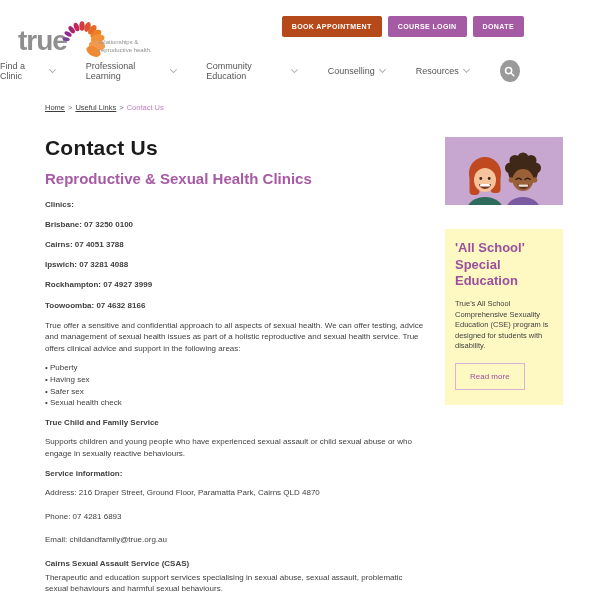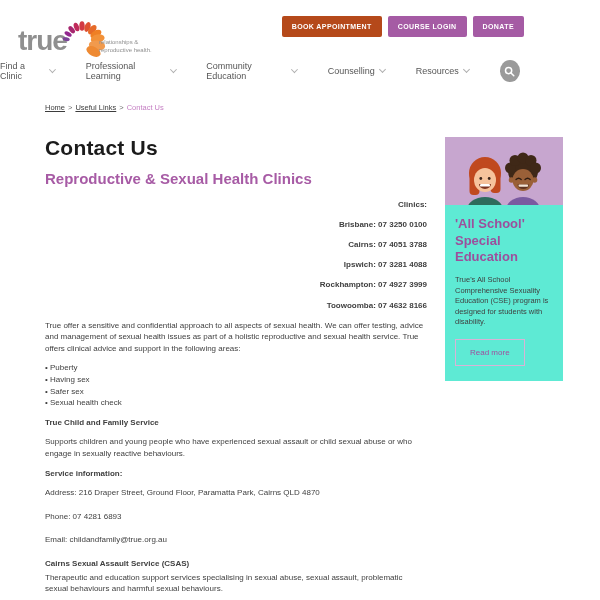--- a/index.html
+++ b/index.html
@@ -42,31 +42,31 @@
   
   .breadcrumb { position: absolute; left: 45px; top: 103px; font-size: 7.5px; color: #6f6f6f; }
   .breadcrumb a { color: #3d3d3d; text-decoration: underline; cursor: pointer; }
   .bc-sep { margin: 0 3px; color: #6f6f6f; }
   .bc-current { color: #c57fc3; }
 
   
   .main-content { position: absolute; left: 45px; top: 136px; width: 382px; }
   .page-title { font-size: 21px; font-weight: bold; color: #1b1b1b; letter-spacing: .2px; line-height: 1.1; margin-bottom: 11px; }
   .subtitle { font-size: 15px; font-weight: bold; color: #a75ba5; margin-bottom: 12px; }
-  .bold-line { font-size: 8px; font-weight: bold; margin-bottom: 8.5px; line-height: 1.45; text-align: right; }
+  .bold-line { font-size: 8px; font-weight: bold; margin-bottom: 8.5px; line-height: 1.45; }
   .body-p { font-size: 8px; line-height: 1.45; margin-bottom: 8px; }
   .areas { list-style: none; font-size: 8px; line-height: 1.45; margin-bottom: 8px; }
   .sec-heading { font-size: 8px; font-weight: bold; line-height: 1.45; margin-bottom: 8px; }
   .sec-heading.tight { margin-bottom: 2px; }
   .info-line { font-size: 8px; line-height: 1.45; margin-bottom: 12px; }
 
   
   .card { position: absolute; left: 445px; top: 137px; width: 118px; }
   .card-image { width: 118px; height: 68px; background: #c7a6cf; overflow: hidden; }
-  .card-body { background: #5eead4; padding: 11px 10px 15px; }
+  .card-body { background: #fef9c3; padding: 11px 10px 15px; margin-top: 24px; }
   .card-title { font-size: 13px; font-weight: bold; color: #9c4f9c; line-height: 1.28; margin-bottom: 9px; }
   .card-text { font-size: 7.5px; line-height: 1.42; color: #3f3f3f; margin-bottom: 11px; }
   .read-more {
     display: inline-block; background: transparent; border: 1px solid #d9b3d6;
     color: #a0509f; font-family: "Liberation Sans", sans-serif;
     font-size: 8px; padding: 8px 14px; cursor: pointer;
   }
 </style>
 </head>
 <body>

